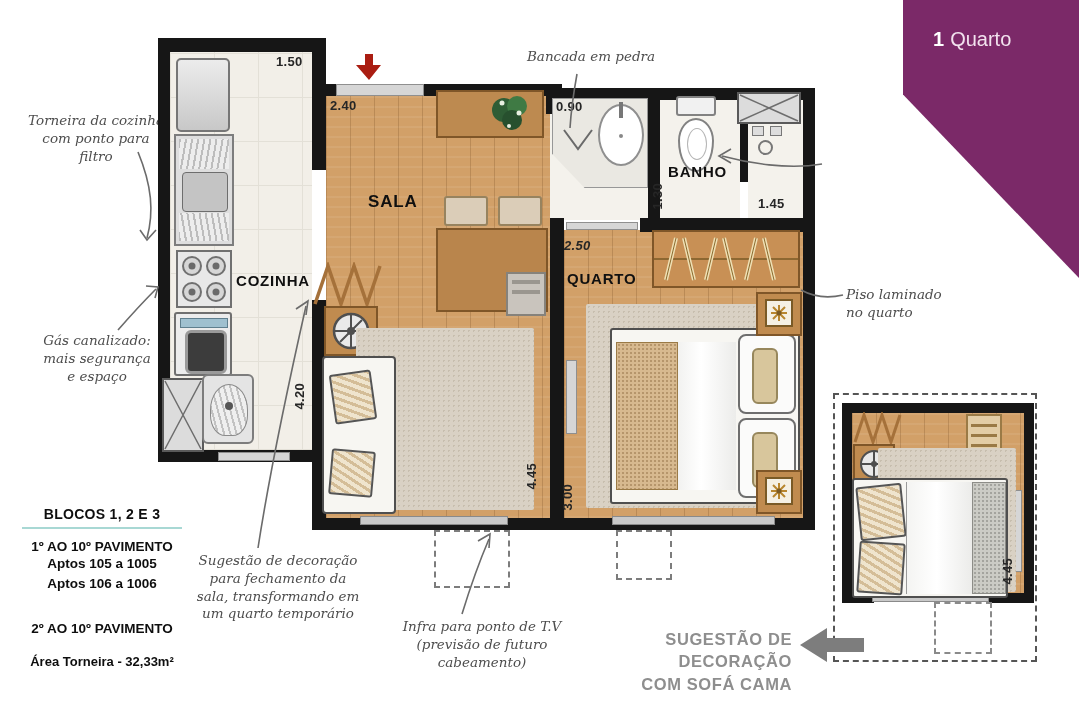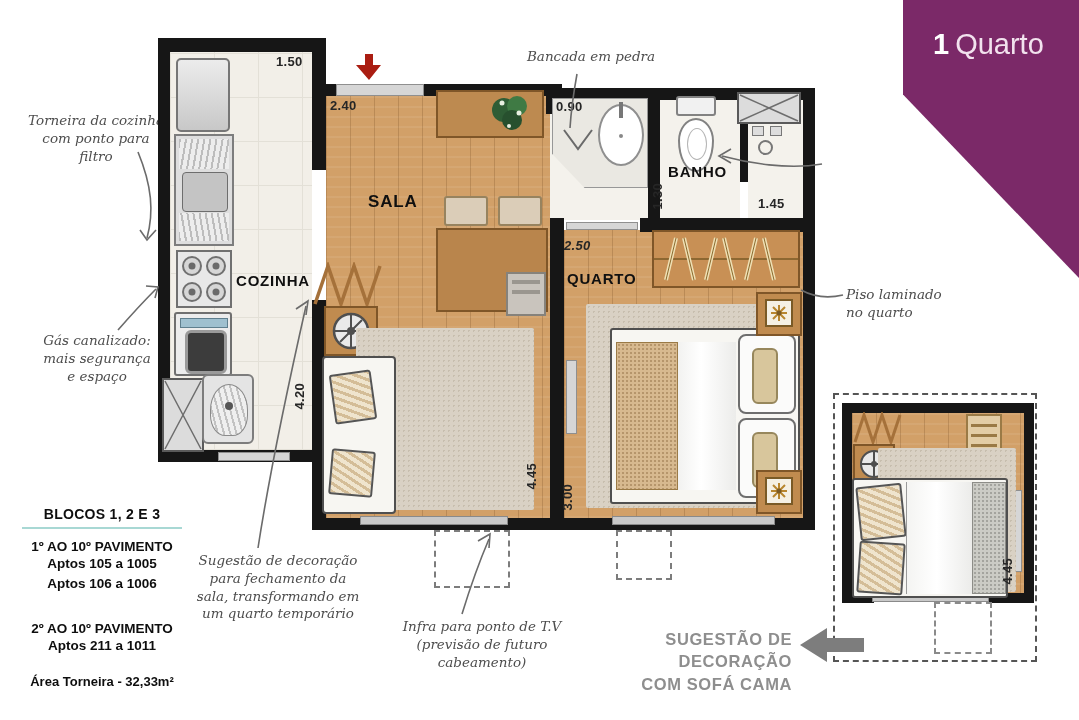--- a/index.html
+++ b/index.html
@@ -44,21 +44,21 @@
          writing-mode:vertical-rl;transform:rotate(180deg);letter-spacing:.3px;}
   .roomlabel{position:absolute;font:700 15px "Liberation Sans",sans-serif;color:#101010;letter-spacing:.8px;}
   .note{position:absolute;font:italic 13.5px "DejaVu Serif",serif;color:#4d4d4d;line-height:1.32;
         white-space:pre-line;text-align:center;}
   .note-left{text-align:left;}
   .caption{position:absolute;font:700 16.5px "Liberation Sans",sans-serif;color:#8e8e8e;
            letter-spacing:.6px;line-height:1.35;text-align:right;white-space:pre-line;}
   
   #banner{position:absolute;right:0;top:0;width:176px;height:278px;background:#7b2968;
           clip-path:polygon(0 0,100% 0,100% 100%,0 34%);}
-  #banner .txt{position:absolute;left:30px;top:28px;color:#fff;font-size:29px;
+  #banner .txt{position:absolute;left:30px;top:28px;color:#fff;font-size:20px;
                font-family:"Liberation Sans",sans-serif;}
   #banner .num{font-weight:700;}
   #banner .word{font-weight:400;color:#f2e2ee;margin-left:6px;}
   
   #info{position:absolute;left:16px;top:506px;width:172px;text-align:center;color:#0e0e0e;}
   #info .t{font:700 14px "Liberation Sans",sans-serif;letter-spacing:.3px;}
   #info .rule{height:2px;background:#a8d8d4;margin:5px 6px 10px 6px;}
   #info .h{font:700 13.5px "Liberation Sans",sans-serif;margin-top:10px;}
   #info .l{font:700 13.5px "Liberation Sans",sans-serif;line-height:1.5;}
   #info .sp{height:16px;}
@@ -340,17 +340,16 @@
   </svg>
 
   <div id="info">
     <div class="t">BLOCOS 1, 2 E 3</div>
     <div class="rule"></div>
     <div class="h">1º AO 10º  PAVIMENTO</div>
     <div class="l">Aptos 105 a 1005</div>
     <div class="l">Aptos 106 a 1006</div>
     <div class="sp"></div>
     <div class="h">2º AO 10º PAVIMENTO</div>
-    <div class="l">Aptos 211 a 1011</div>
     <div class="a">Área Torneira - 32,33m²</div>
   </div>
 
 </div>
 
 </body></html>

